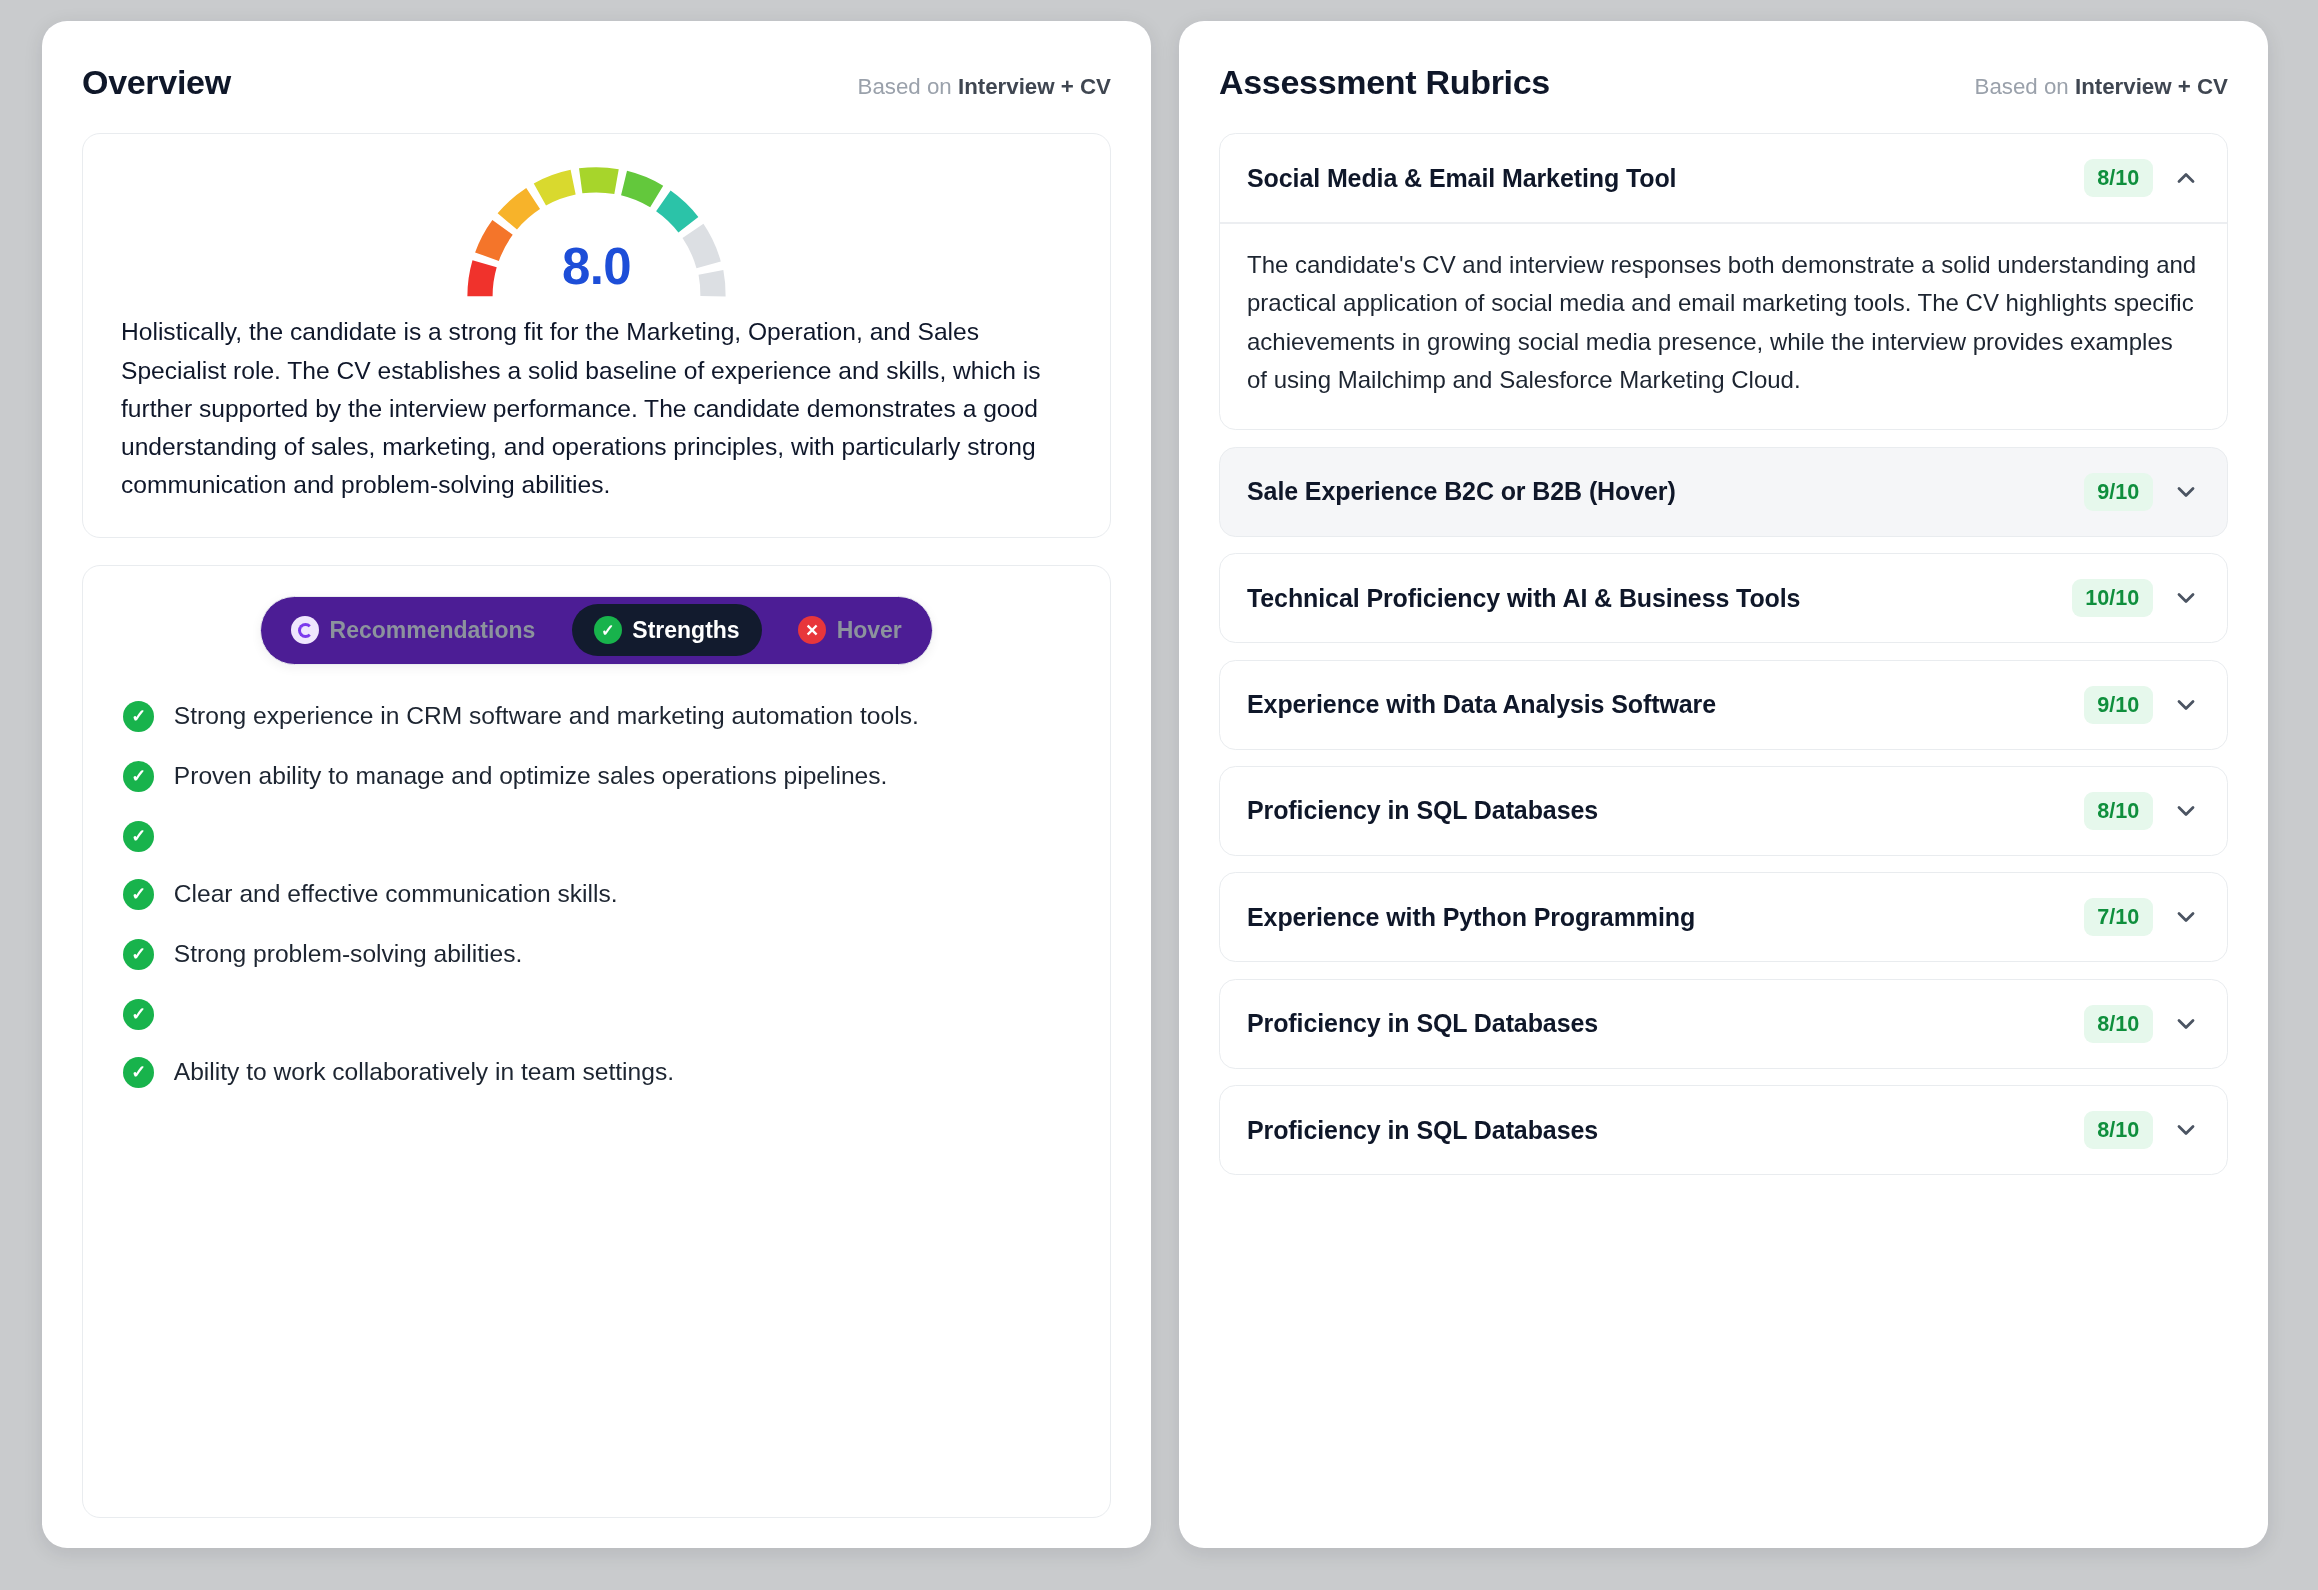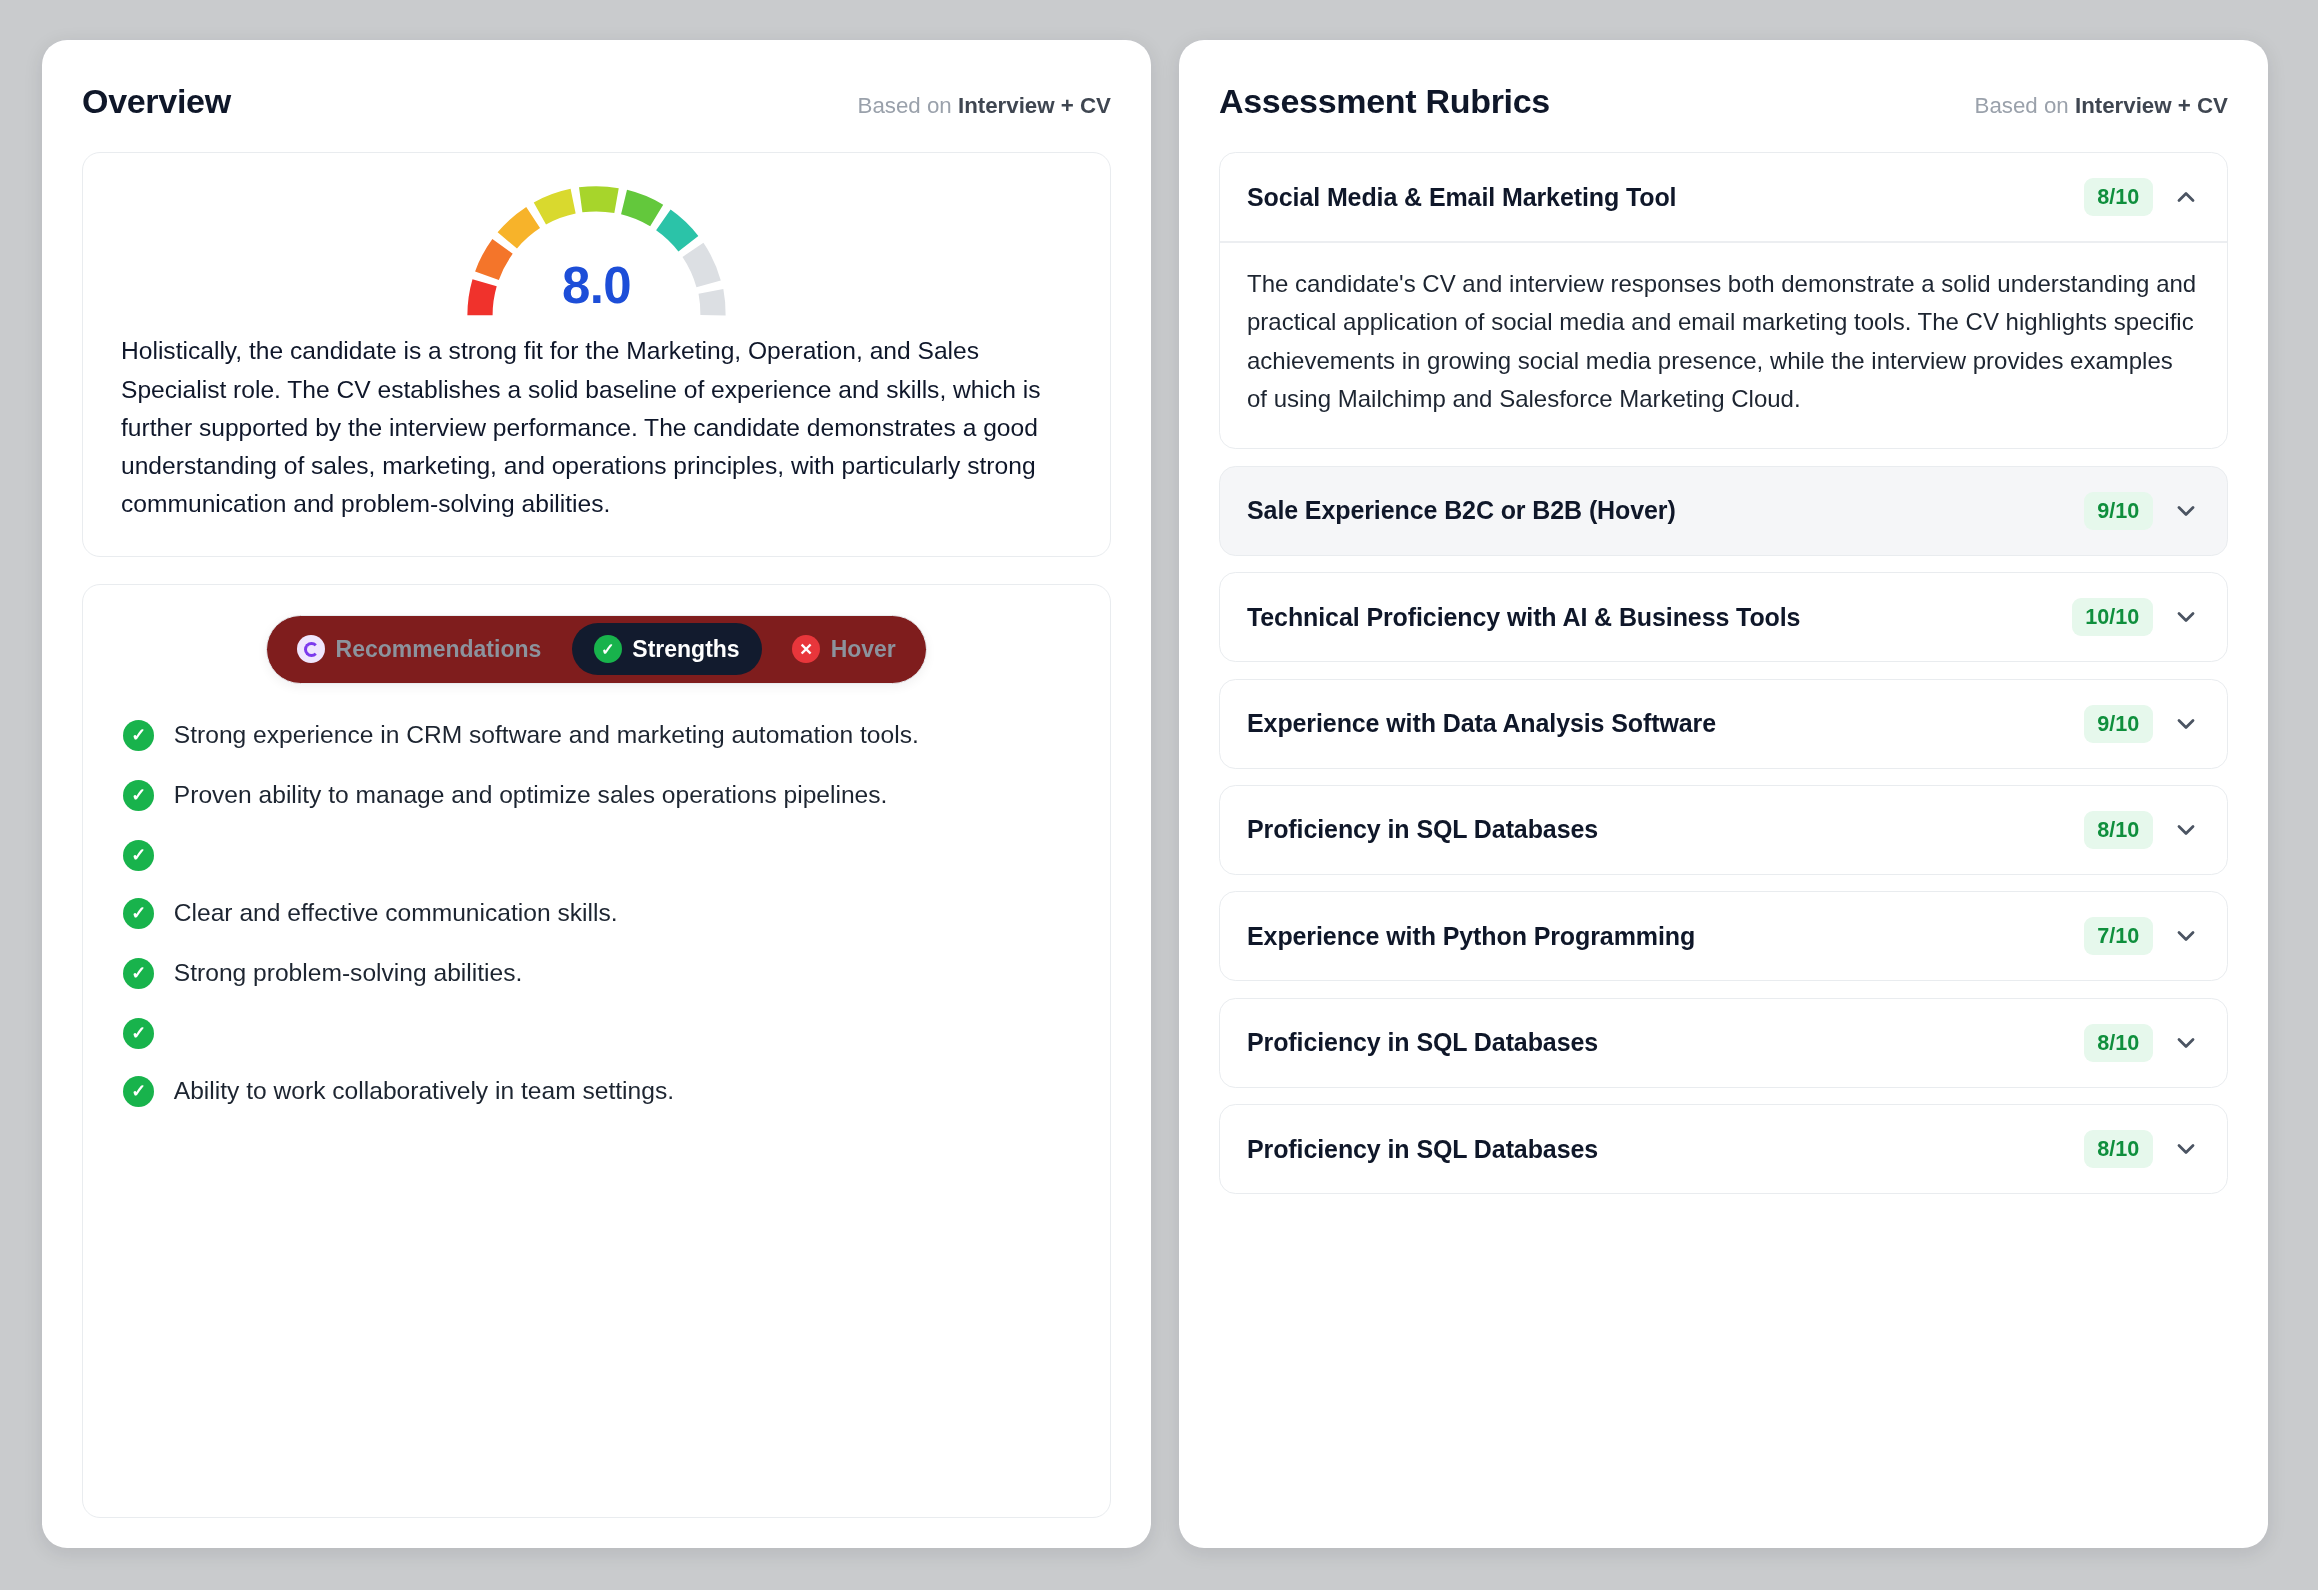--- a/index.html
+++ b/index.html
@@ -5,21 +5,21 @@
   * { box-sizing: border-box; margin: 0; padding: 0; }
   html, body {
     width: 2319px; height: 1590px;
     background: #c9cbcd;
     font-family: "Liberation Sans", sans-serif;
     -webkit-font-smoothing: antialiased;
   }
   .screen {
     width: 2319px; height: 1590px;
     background: #c9cbcd;
-    padding: 40px 42px 42px 42px;
+    padding: 21px 42px 42px 42px;
     display: flex;
     gap: 28px;
   }
 
   
   .panel {
     background: #ffffff;
     border-radius: 25px;
     box-shadow: 0 4.5px 19.4px rgba(15, 23, 42, 0.10);
     padding: 42px 40px 30px 40px;
@@ -83,22 +83,22 @@
     line-height: 1.55;
     color: #0f172a;
     margin-left: 8px;
   }
 
   
   .card-lists { padding: 30px 30px 40px 30px; flex: 1; }
   .tabs {
     display: flex;
     align-items: flex-start;
-    gap: 8px;
-    background: #7f1d1d;
+    gap: 14px;
+    background: #4c1d95;
     border: 1.5px solid #e9ecef;
     border-radius: 45px;
     padding: 7.4px;
     width: fit-content;
     margin: 0 auto 34px auto;
     box-shadow: 0 3px 10.4px rgba(15,23,42,0.06);
   }
   .tab {
     display: flex;
     align-items: center;

